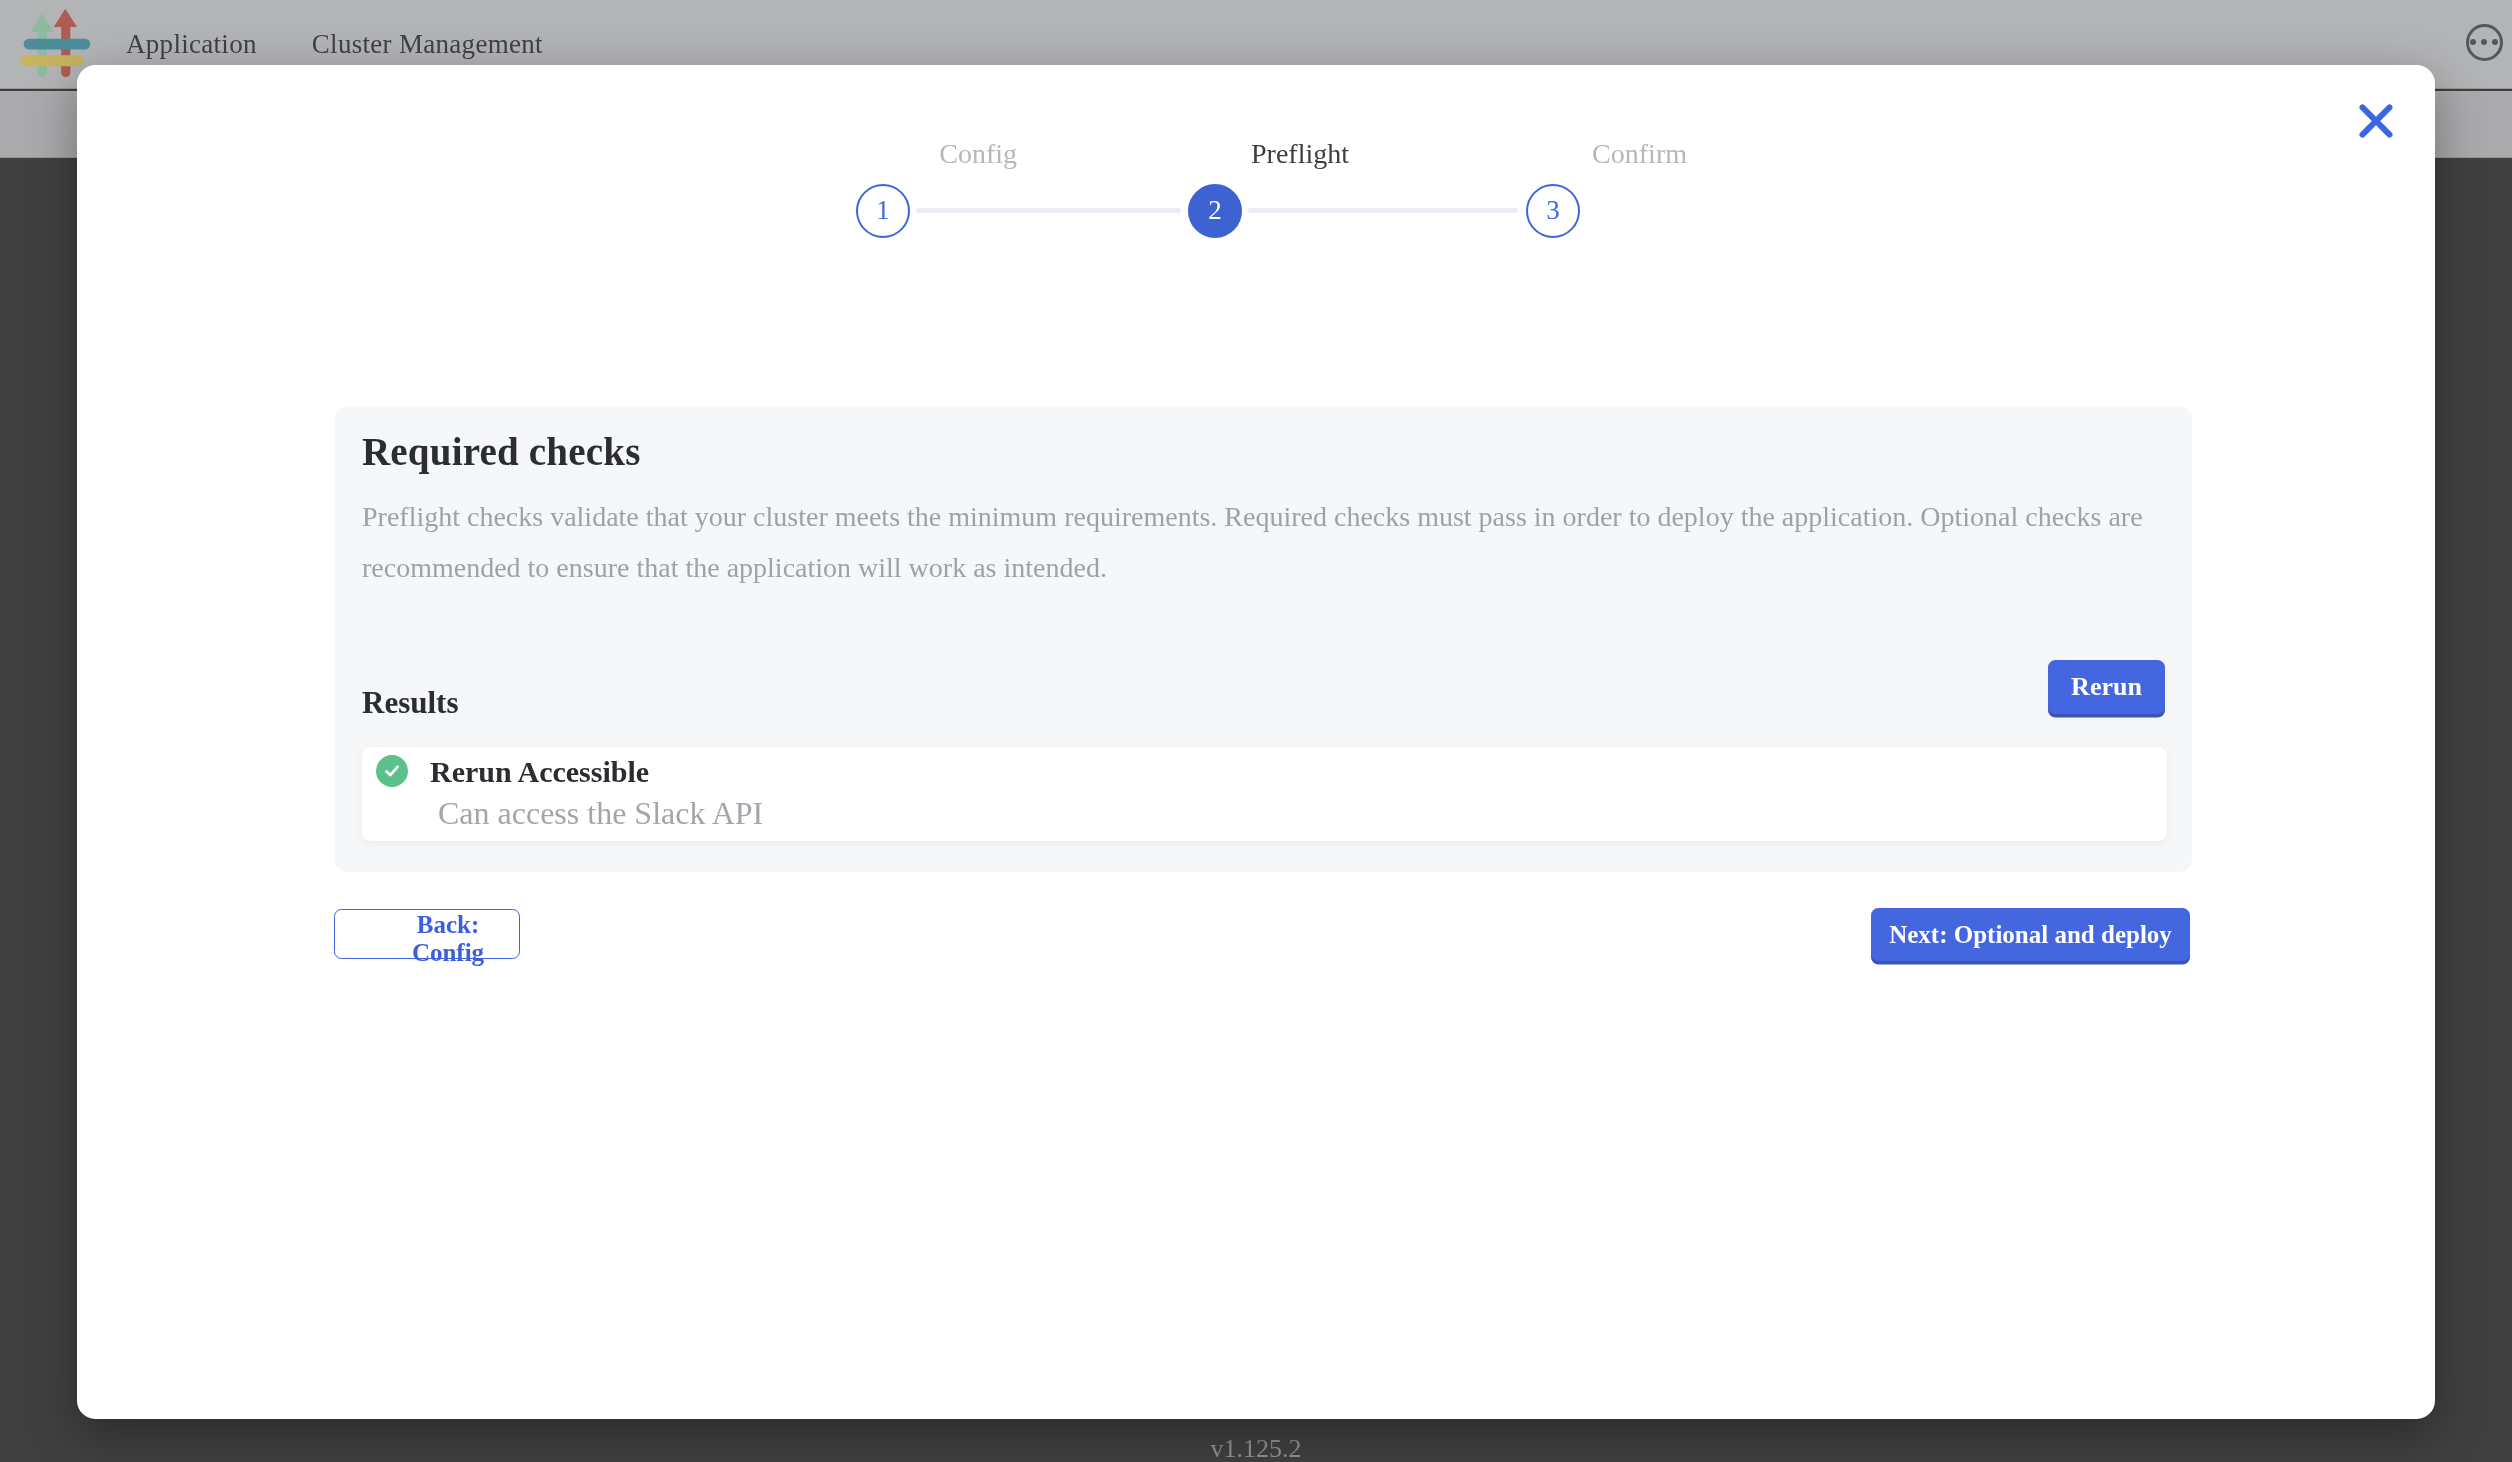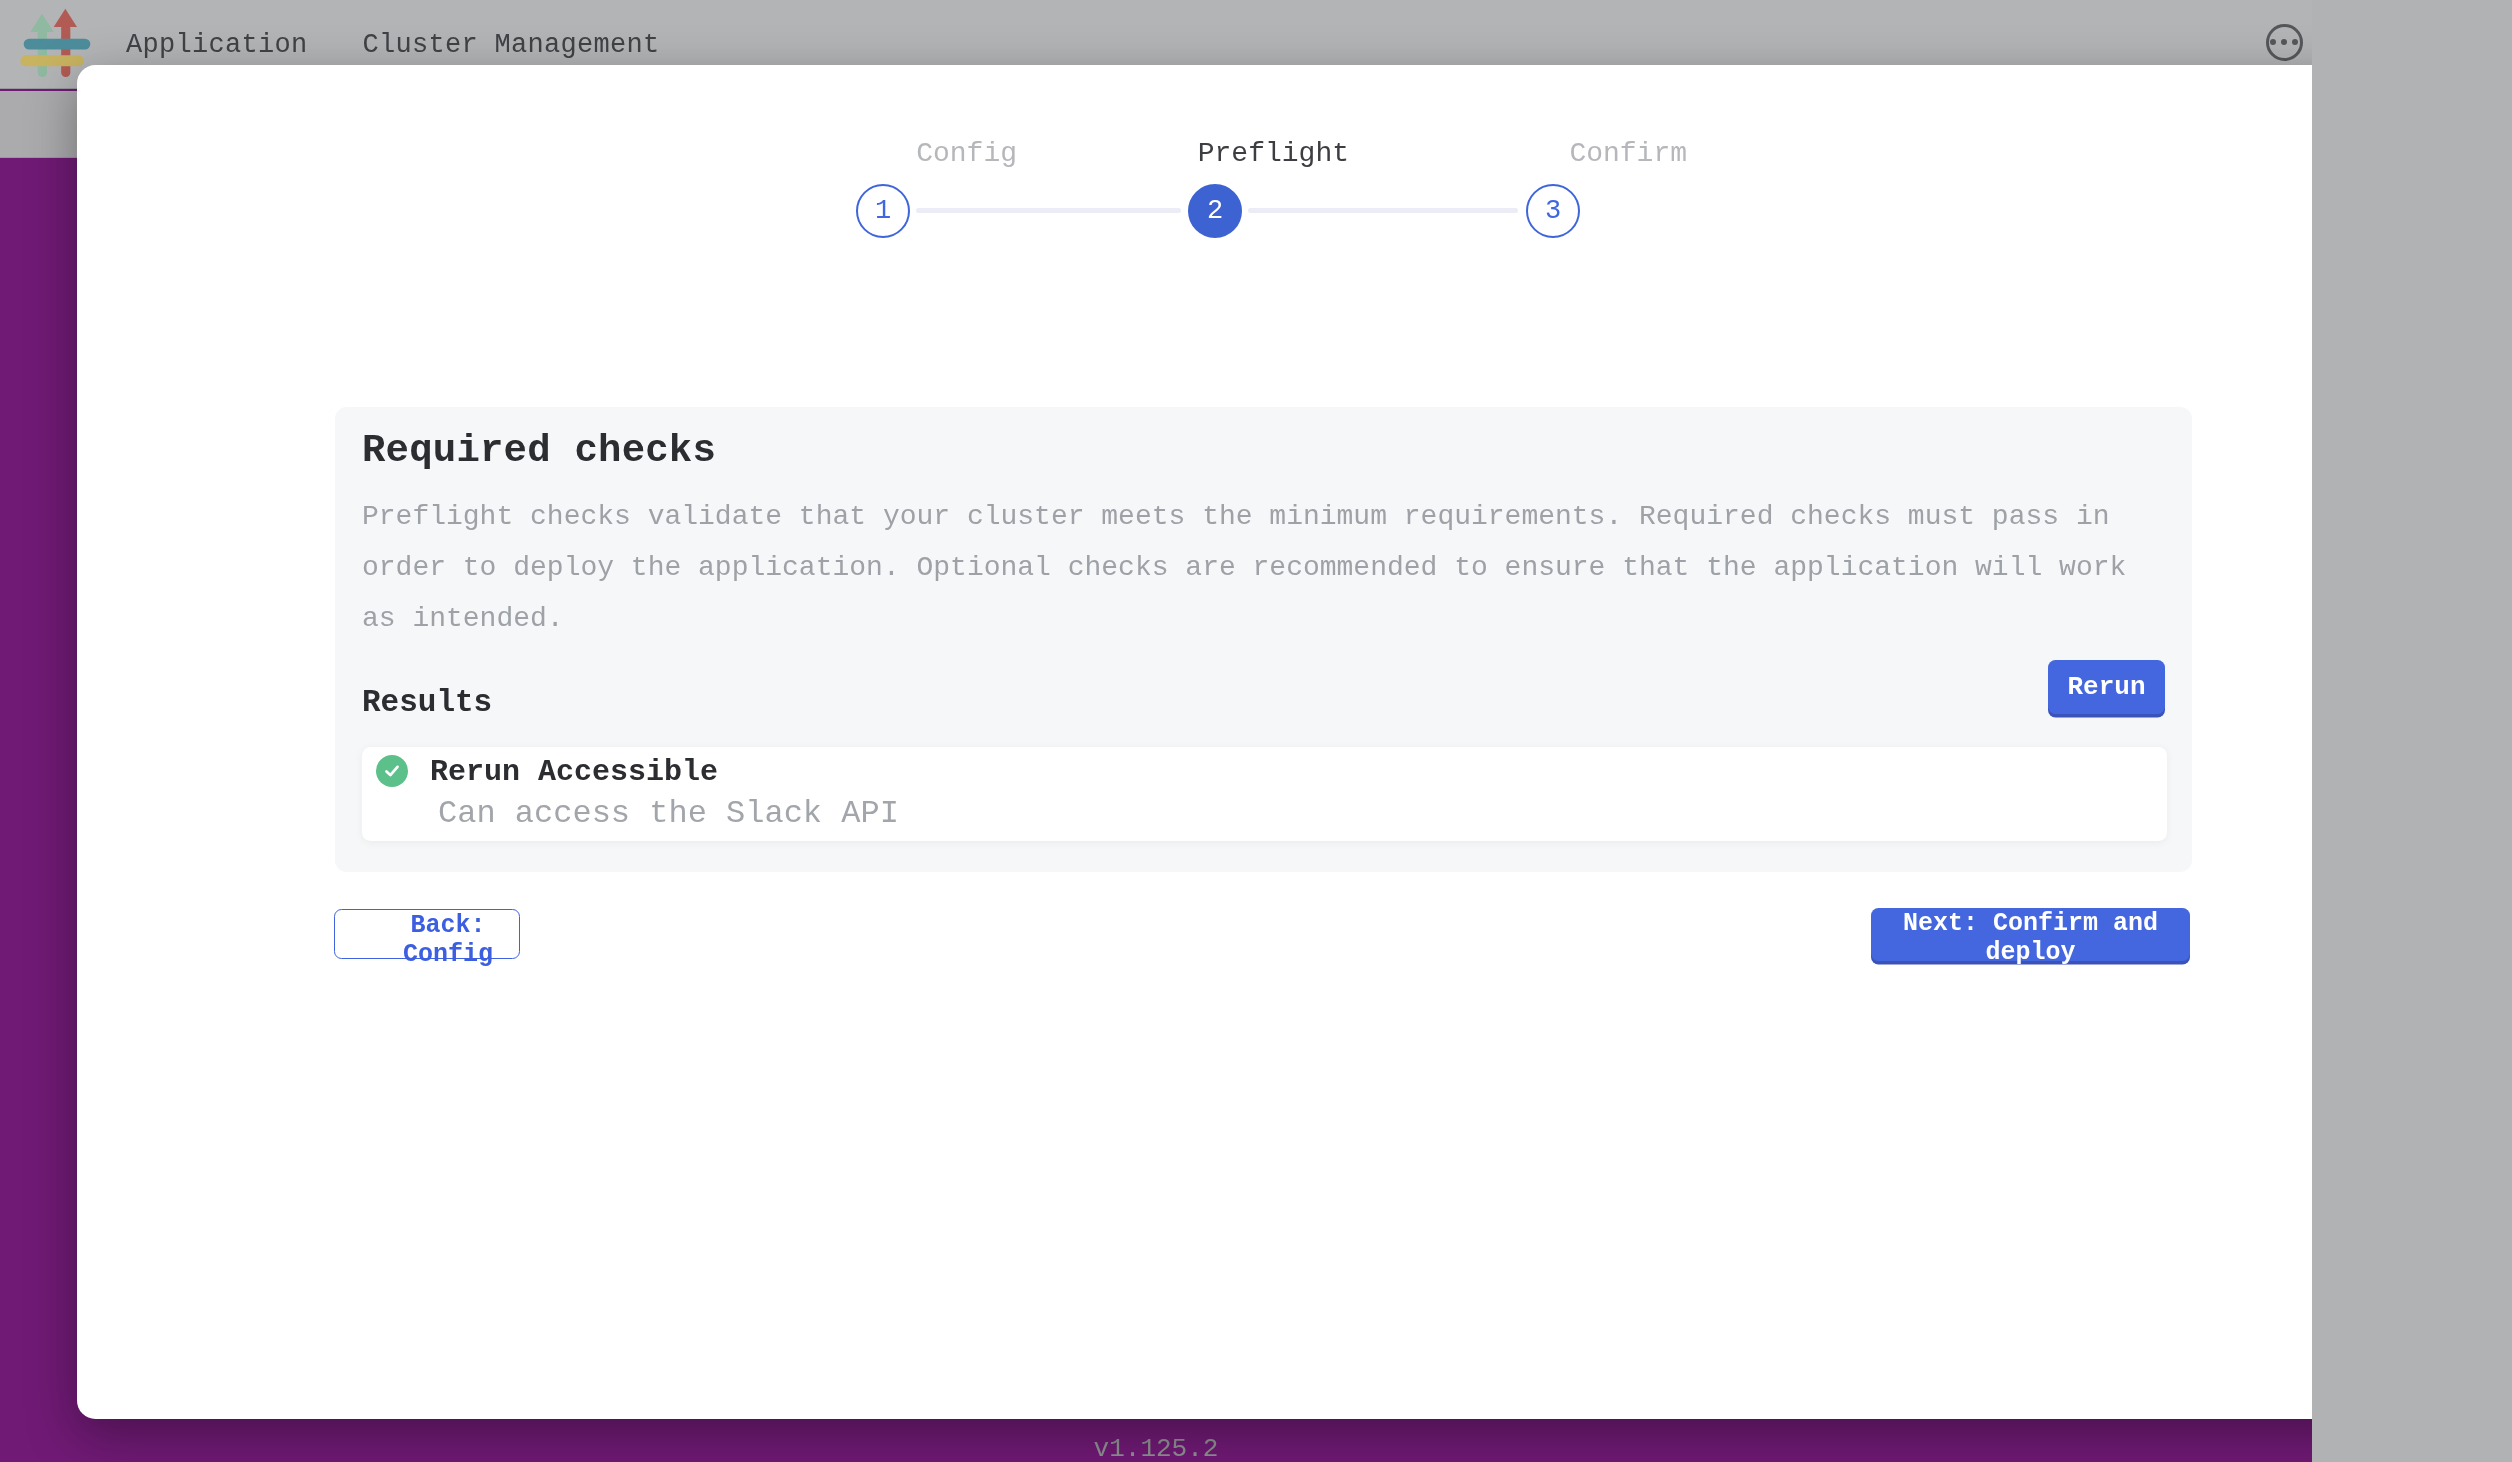--- a/index.html
+++ b/index.html
@@ -1,19 +1,19 @@
 <!DOCTYPE html>
 <html style="font-size:13.4px"><head>
 <meta charset="utf-8">
 <style>
   html,body{margin:0;padding:0;background:#b1b2b4;}
   *{box-sizing:border-box;}
   .screen{
-    position:relative;width:2312px;height:1462px;overflow:hidden;
-    font-family:Liberation Mono, monospace;background:#701a75;
+    position:relative;width:2512px;height:1462px;overflow:hidden;
+    font-family:Liberation Serif, serif;background:#404040;
   }
 
   
   .topnav{
     position:absolute;top:0;left:0;right:0;height:89px;
     background:#b3b4b6;border-bottom:1.7px solid #97999c;
   }
   .logo{position:absolute;left:20px;top:6.7px;width:74px;height:75px;}
   .nav-links{position:absolute;left:126px;top:0;height:89px;display:flex;align-items:center;gap:55px;}
   .nav-link{font-size:27px;color:#404246;letter-spacing:0.3px;cursor:pointer;white-space:nowrap;}
@@ -174,17 +174,17 @@
           <svg viewBox="0 0 24 24" width="22" height="22">
             <path d="M6 12.5 L10.2 16.5 L18 7.5" stroke="#ffffff" stroke-width="3" stroke-linecap="round" stroke-linejoin="round" fill="none"></path>
           </svg>
         </div>
         <div class="result-title">Rerun Accessible</div>
         <div class="result-desc">Can access the Slack API</div>
       </div>
     </div>
 
     <button class="back-btn">Back: Config</button>
-    <button class="next-btn">Next: Confirm and deploy</button>
+    <button class="next-btn">Next: Optional and deploy</button>
 
   </div>
 </div>
 
 
 </body></html>

